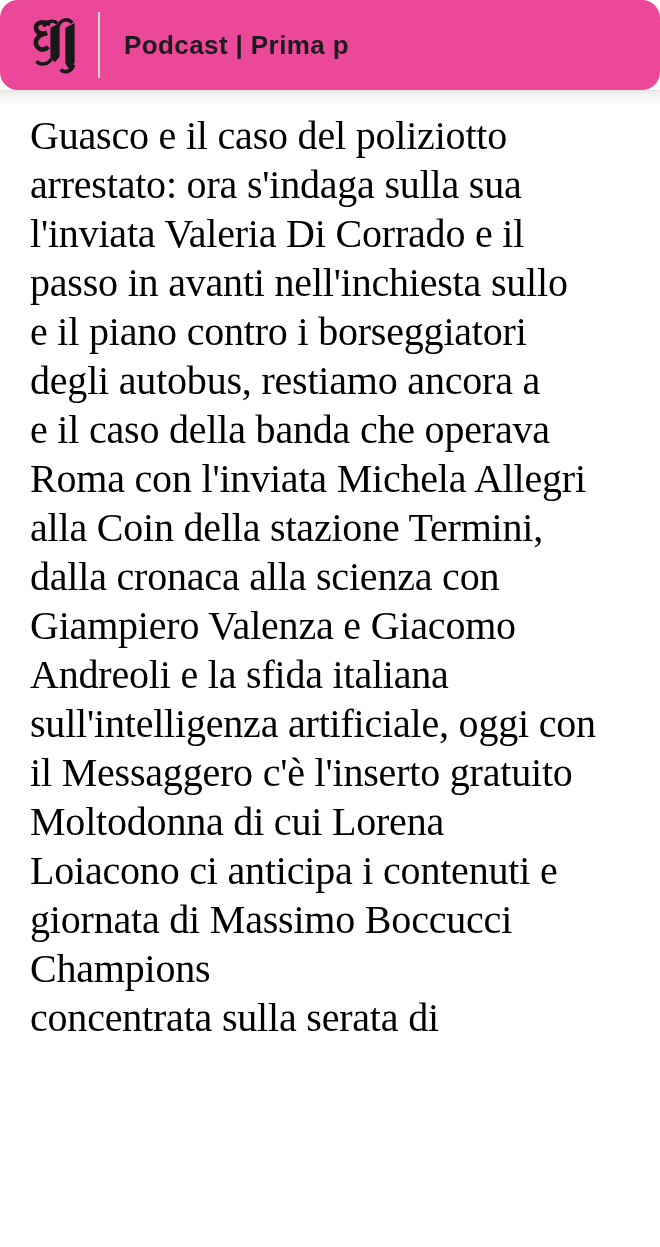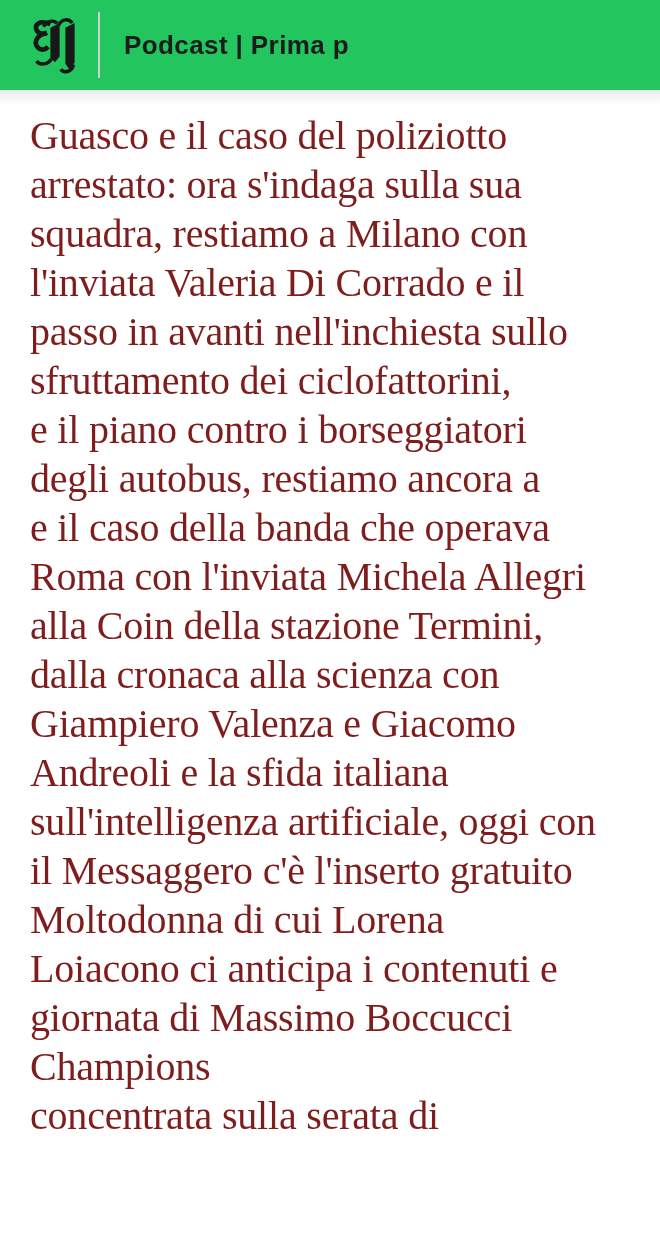--- a/index.html
+++ b/index.html
@@ -11,27 +11,28 @@
     width: 660px;
     height: 1247px;
     overflow: hidden;
     font-family: "Liberation Sans", sans-serif;
     position: relative;
   }
 
   
   .app-header {
     height: 90px;
-    background: #22c55e;
+    background: #ec4899;
     display: flex;
     align-items: center;
     padding-left: 28px;
     box-sizing: border-box;
     white-space: nowrap;
     overflow: hidden;
+    border-radius: 18px;
   }
   .logo-wrap {
     width: 54px;
     height: 60px;
     flex: 0 0 auto;
     display: flex;
     align-items: center;
     justify-content: center;
     cursor: pointer;
   }
@@ -61,21 +62,21 @@
     border-top: 1px solid #e4e4e4;
     background: linear-gradient(180deg, #ececec 0%, #f6f6f6 45%, #ffffff 100%);
   }
 
   
   .episode-description {
     padding: 5px 30px 0 30px;
     font-family: "Liberation Serif", "DejaVu Serif", serif;
     font-size: 40px;
     line-height: 49px;
-    color: #7f1d1d;
+    color: #000000;
     letter-spacing: -0.2px;
   }
   .text-line {
     white-space: nowrap;
   }
 </style>
 </head>
 <body>
 
 <header class="app-header">
@@ -111,27 +112,25 @@
 </header>
 
 <div class="header-shadow"></div>
 
 <main class="episode-description">
 
     <div class="text-line">Guasco e il caso del poliziotto</div>
 
     <div class="text-line">arrestato: ora s'indaga sulla sua</div>
 
-    <div class="text-line">squadra, restiamo a Milano con</div>
 
     <div class="text-line">l'inviata Valeria Di Corrado e il</div>
 
     <div class="text-line">passo in avanti nell'inchiesta sullo</div>
 
-    <div class="text-line">sfruttamento dei ciclofattorini,</div>
 
 
     <div class="text-line">e il piano contro i borseggiatori</div>
 
     <div class="text-line">degli autobus, restiamo ancora a</div>
 
     <div class="text-line">e il caso della banda che operava</div>
 
     <div class="text-line">Roma con l'inviata Michela Allegri</div>
 

